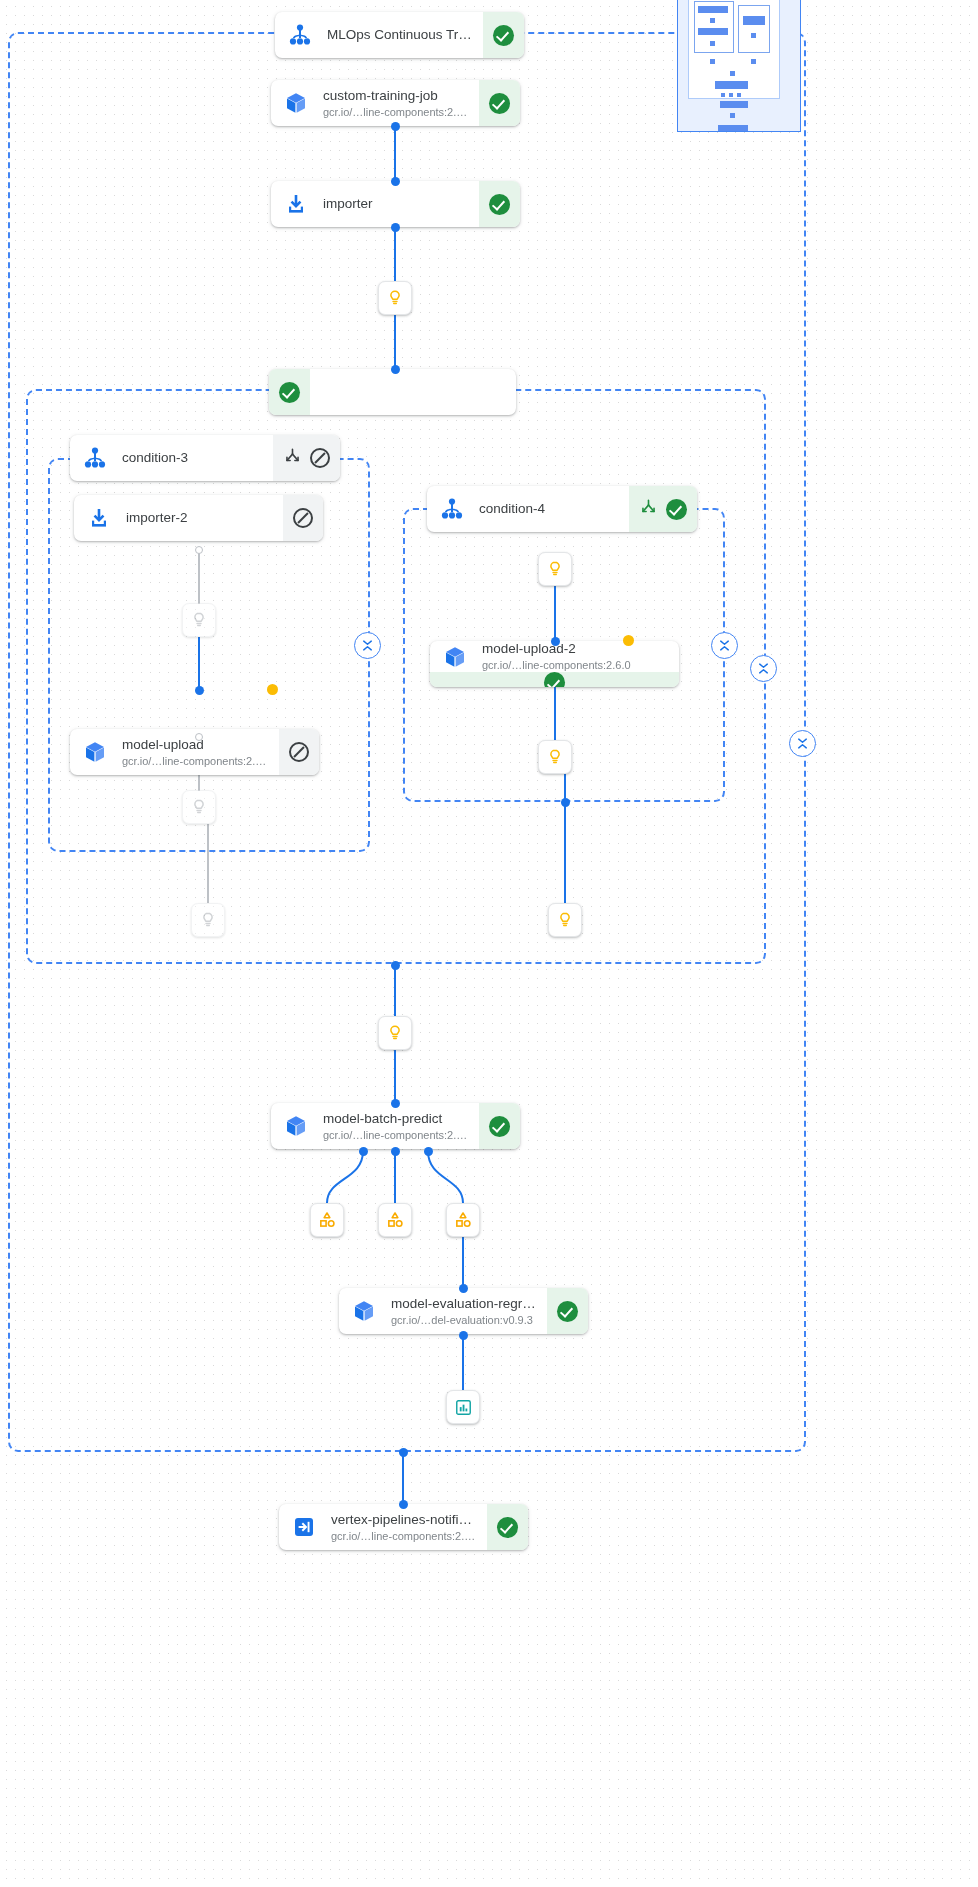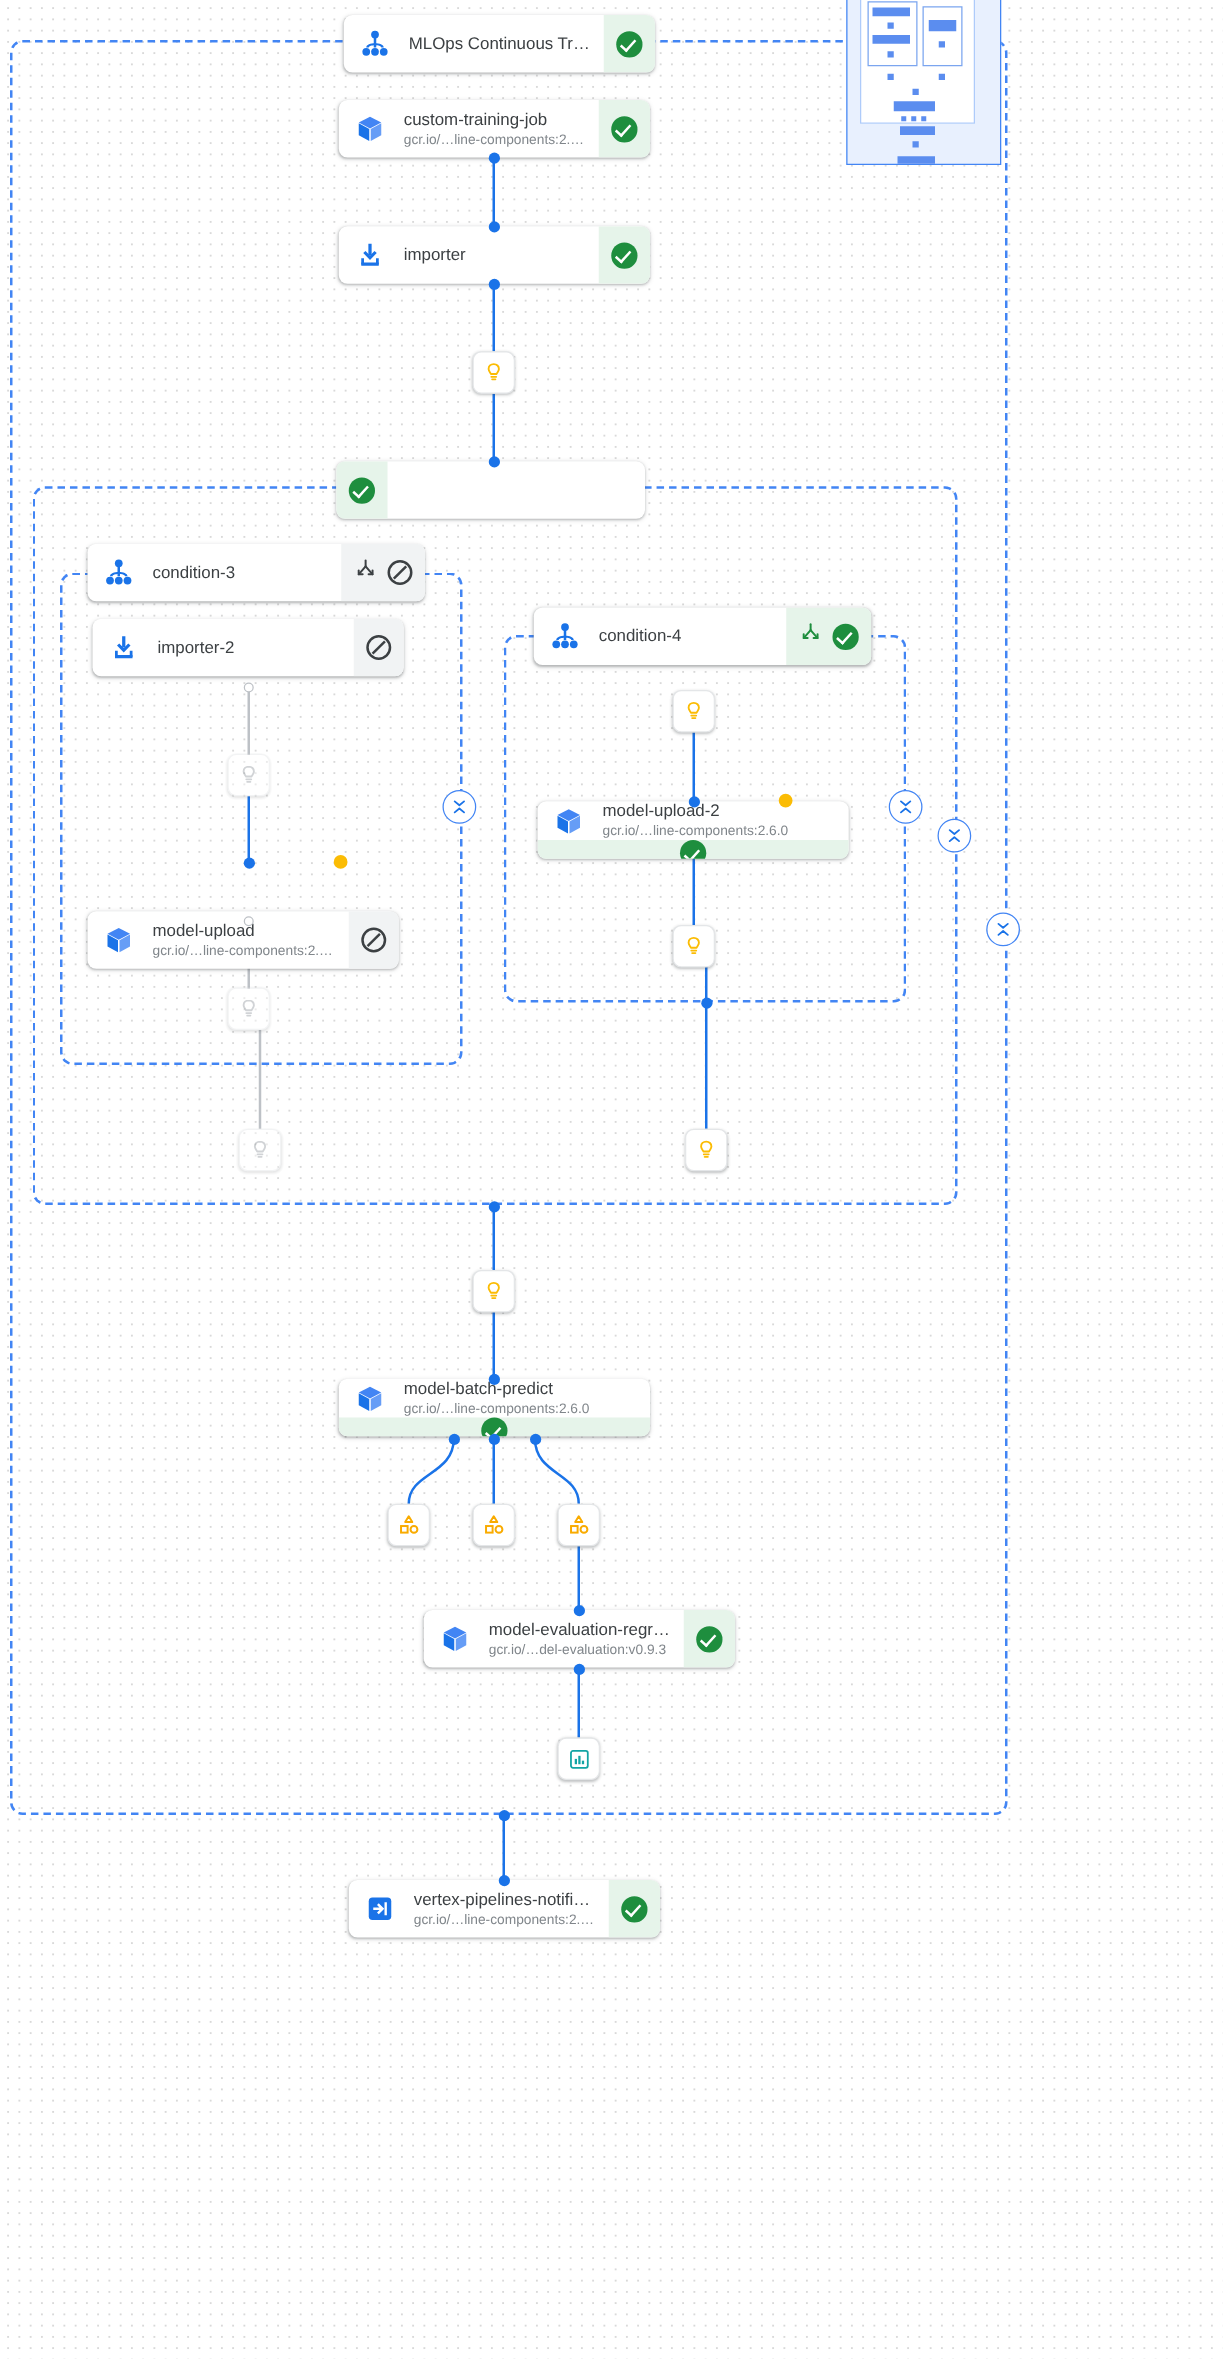--- a/index.html
+++ b/index.html
@@ -427,21 +427,21 @@
   </div>
 
   <div class="mini" style="left:378px; top:1016px;">
     <svg width="18" height="18" viewBox="0 0 24 24" fill="none" stroke="#fbbc04" stroke-width="2">
       <path d="M12 3 C8.7 3 6.5 5.4 6.5 8.2 C6.5 10.6 8.4 12 9 13.6 L15 13.6 C15.6 12 17.5 10.6 17.5 8.2 C17.5 5.4 15.3 3 12 3 Z" stroke-linejoin="round"></path>
       <line x1="9.4" y1="16.6" x2="14.6" y2="16.6" stroke-linecap="round"></line>
       <line x1="10.3" y1="19.3" x2="13.7" y2="19.3" stroke-linecap="round"></line>
     </svg>
   </div>
 
-  <div class="node" style="left:271px; top:1103px; width:249px;flex-direction:column;">
+  <div class="node" style="left:271px; top:1103px; width:249px;">
     <div class="body">
       <span class="gicon">
         <svg width="24" height="24" viewBox="0 0 24 24" aria-hidden="true">
           <path d="M12 2.3 L21 7 L12 11.7 L3 7 Z" fill="#4285f4"></path>
           <path d="M3 7.6 L11.4 12.1 L11.4 21.7 L3 17.2 Z" fill="#1a73e8"></path>
           <path d="M12.6 12.1 L21 7.6 L21 17.2 L12.6 21.7 Z" fill="#669df6"></path>
         </svg>
       </span>
       <span class="labels">
         <span class="title">model-batch-predict</span>

